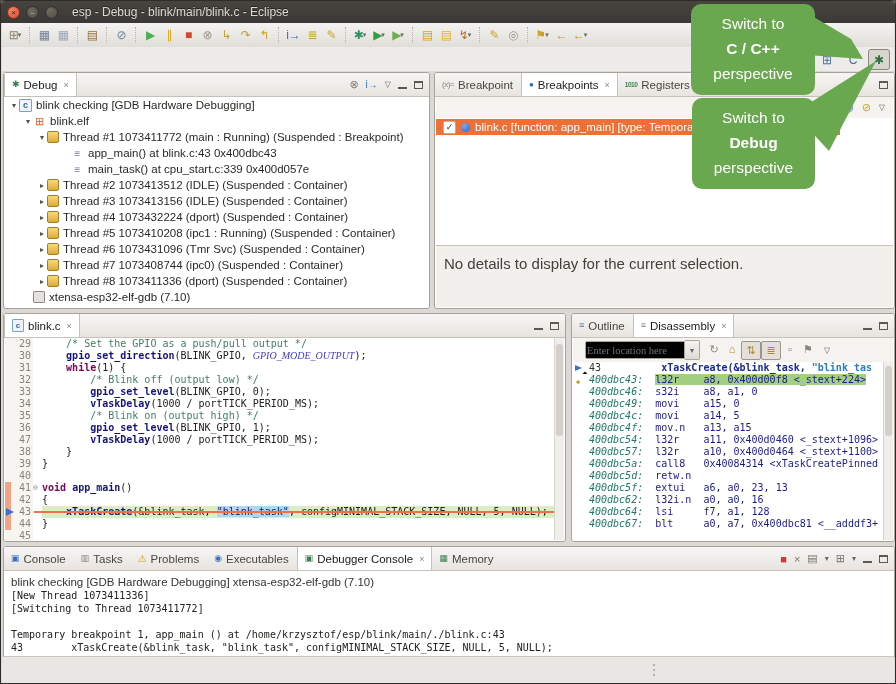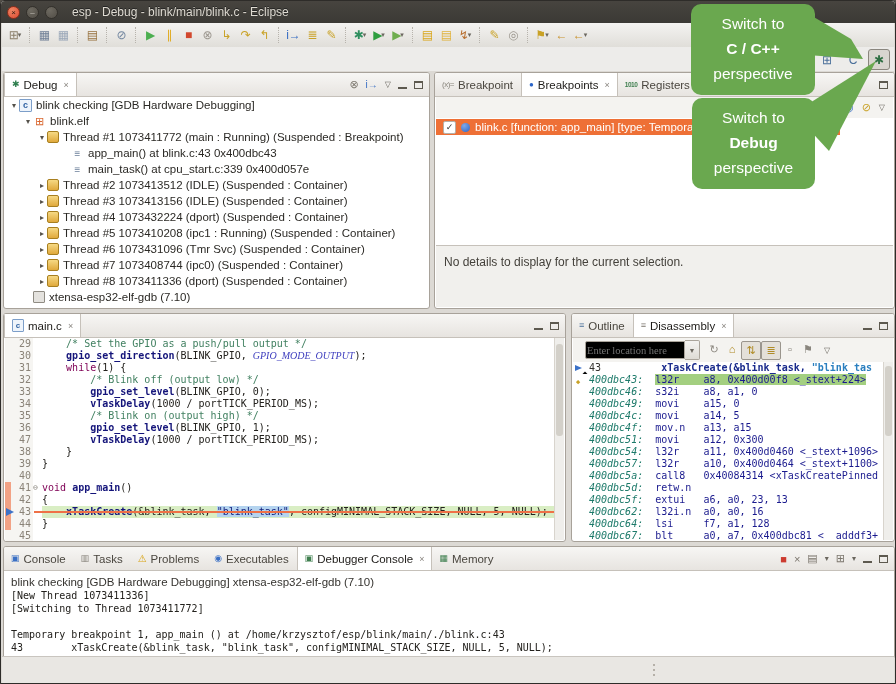--- a/index.html
+++ b/index.html
@@ -77,36 +77,36 @@
 
   
   .bp-toolbar{position:absolute;left:1px;right:1px;top:24px;height:21px;background:#f4f3f0;display:flex;
               justify-content:flex-end;align-items:center;gap:8px;padding-right:8px;box-sizing:border-box;}
   .bp-row{position:absolute;left:1px;top:46px;width:397px;height:16px;background:#ee7036;display:flex;
           align-items:center;gap:5px;padding-left:7px;color:#fff;font-size:11.5px;white-space:pre;overflow:hidden;}
   .bp-check{width:11px;height:11px;background:#fff;border:1px solid #b5b0a8;border-radius:2px;flex:none;
             display:flex;align-items:center;justify-content:center;font-size:9px;color:#35332f;}
   .bp-ball{width:9px;height:9px;border-radius:50%;background:radial-gradient(circle at 35% 30%,#7fa8e8,#2b65c9);flex:none;}
   .bp-details{position:absolute;left:1px;right:1px;top:172px;bottom:1px;background:#f1f0ed;border-top:1px solid #c6c1ba;
-              font-size:12px;color:#44413b;padding:9px 0 0 8px;box-sizing:border-box;}
+              font-size:15px;color:#44413b;padding:9px 0 0 8px;box-sizing:border-box;}
 
   
   .ed-content{position:absolute;left:1px;right:1px;top:24px;bottom:1px;background:#fff;
               font-family:"DejaVu Sans Mono","Liberation Mono",monospace;font-size:10px;}
   .eline{height:12px;display:flex;position:relative;}
   .egut{width:6px;flex:none;background:#f6f5f2;}
   .egut.chg{background:#f2a285;}
   .enum{width:20px;flex:none;text-align:right;color:#8a8378;background:#f6f5f2;padding-right:2px;}
   .efold{width:9px;flex:none;color:#8a867e;font-size:8px;line-height:12px;background:#fff;}
   .ecode{flex:1;white-space:pre;line-height:12px;overflow:hidden;}
   .eline.cur .ecode{background:#d9eec4;}
   .ip-arrow{display:none;}
   .ip-arrow.show{display:block;position:absolute;left:1px;top:2px;width:0;height:0;
                  border-left:8px solid #3c72c8;border-top:4px solid transparent;border-bottom:4px solid transparent;}
-  .pl{color:#23211d;} .cmt{color:#3f7f5f;} .kw{color:#7f0055;font-weight:normal;}
+  .pl{color:#23211d;} .cmt{color:#3f7f5f;} .kw{color:#7f0055;font-weight:bold;}
   .fn{color:#14147a;font-weight:bold;} .mac{color:#4040bf;font-style:italic;font-family:Liberation Serif, serif;}
   .strsel{color:#101c7a;background:#b5d4ef;}
   .anno-rect{position:absolute;left:30px;top:108px;width:521px;height:89px;
              border-right:2px solid #ef7147;border-bottom:2px solid #ef7147;pointer-events:none;}
   .ed-scroll{position:absolute;right:1px;top:24px;bottom:1px;width:9px;background:#efeeeb;border-left:1px solid #d8d4cd;}
   .ed-thumb{position:absolute;left:1px;right:1px;top:6px;height:92px;background:#d3d0c9;border-radius:3px;}
 
   
   .dis-toolbar{position:absolute;left:1px;right:1px;top:24px;height:24px;background:#f4f3f0;display:flex;
                align-items:center;gap:5px;padding-left:12px;box-sizing:border-box;}
@@ -417,21 +417,21 @@
     <div class="bp-details">
       <span>No details to display for the current selection.</span>
     </div>
   </div>
 
   <div class="panel" style="left:2px;top:312px;width:563px;height:229px;">
     <div class="phead">
       <div class="tabs">
         <div class="tab active">
           <span class="tabicon ic-c">c</span>
-          <span>main.c</span>
+          <span>blink.c</span>
           <span class="tabclose show">×</span>
         </div>
       </div>
       <div class="hdr-icons">
         <span class="btn-min"></span>
         <span class="btn-max"></span>
       </div>
     </div>
     <div class="ed-content">
 
@@ -637,24 +637,20 @@
         <div class="dline">
           
           <span style="white-space:pre;"><span class=" addr">400dbc4c:</span><span class=" ins">  movi    a14, 5</span></span>
         </div>
 
         <div class="dline">
           
           <span style="white-space:pre;"><span class=" addr">400dbc4f:</span><span class=" ins">  mov.n   a13, a15</span></span>
         </div>
 
-        <div class="dline">
-          
-          <span style="white-space:pre;"><span class=" addr">400dbc51:</span><span class=" ins">  movi    a12, 0x300</span></span>
-        </div>
 
         <div class="dline">
           
           <span style="white-space:pre;"><span class=" addr">400dbc54:</span><span class=" ins">  l32r    a11, 0x400d0460 &lt;_stext+1096&gt;</span></span>
         </div>
 
         <div class="dline">
           
           <span style="white-space:pre;"><span class=" addr">400dbc57:</span><span class=" ins">  l32r    a10, 0x400d0464 &lt;_stext+1100&gt;</span></span>
         </div>

